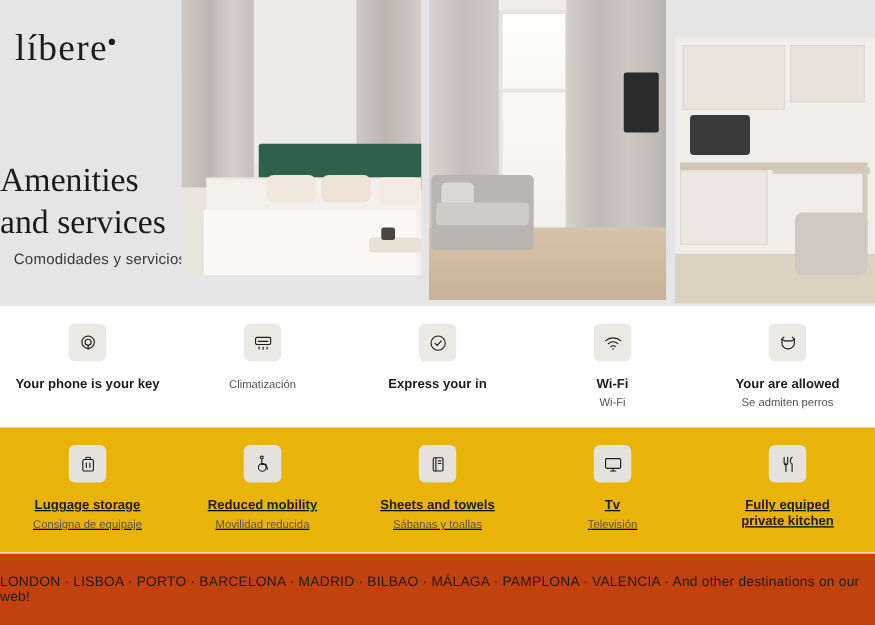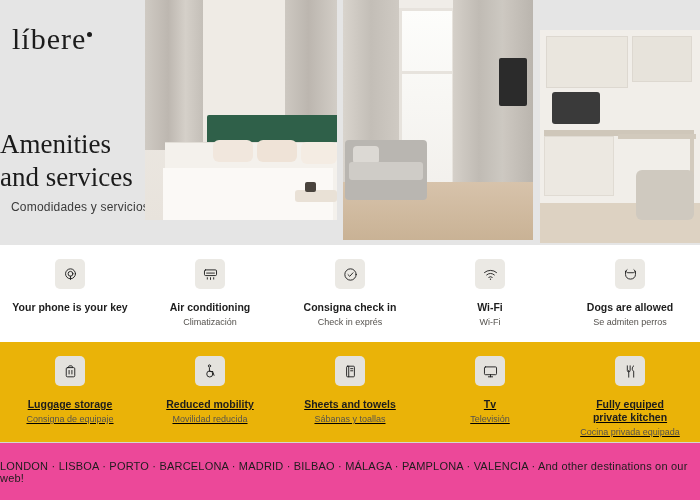--- a/index.html
+++ b/index.html
@@ -166,21 +166,21 @@
 
   
   .footer-sep {
     width: 700px;
     height: 1px;
     background: #d8d5cf;
   }
   .footer {
     width: 700px;
     height: 57px;
-    background: #ec4899;
+    background: #c2410c;
     display: flex;
     align-items: center;
     justify-content: center;
   }
   .footer-text {
     font-size: 11px;
     color: #1d1d1d;
     letter-spacing: .2px;
   }
 </style>
@@ -259,33 +259,31 @@
 
 
       <div class="cell">
         <div class="icon-box">
           <svg width="17" height="17" viewBox="0 0 24 24" fill="none" stroke="#1d1d1d" stroke-width="1.3" stroke-linecap="round">
             <rect x="3.5" y="5.5" width="17" height="8" rx="1.6"></rect>
               <path d="M6.5 10h11"></path>
               <path d="M7.5 16.5v2M12 16.5v2.5M16.5 16.5v2"></path>
           </svg>
         </div>
-        <div class="t1">Air conditioning</div>
         <div class="t2">Climatización</div>
       </div>
 
       <div class="cell">
         <div class="icon-box">
           <svg width="17" height="17" viewBox="0 0 24 24" fill="none" stroke="#1d1d1d" stroke-width="1.3" stroke-linecap="round" stroke-linejoin="round">
             <circle cx="12" cy="12" r="8"></circle>
               <path d="M8.5 12.2l2.4 2.4 4.6-5"></path>
           </svg>
         </div>
-        <div class="t1">Consigna check in</div>
-        <div class="t2">Check in exprés</div>
+        <div class="t1">Express your in</div>
       </div>
 
       <div class="cell">
         <div class="icon-box">
           <svg width="17" height="17" viewBox="0 0 24 24" fill="none" stroke="#1d1d1d" stroke-width="1.3" stroke-linecap="round">
             <path d="M3.5 9.2a13 13 0 0 1 17 0"></path>
               <path d="M6.6 12.6a8.4 8.4 0 0 1 10.8 0"></path>
               <path d="M9.6 15.9a4 4 0 0 1 4.8 0"></path>
               <circle cx="12" cy="18.6" r=".9" fill="#1d1d1d" stroke="none"></circle>
           </svg>
@@ -294,21 +292,21 @@
         <div class="t2">Wi-Fi</div>
       </div>
 
       <div class="cell">
         <div class="icon-box">
           <svg width="17" height="17" viewBox="0 0 24 24" fill="none" stroke="#1d1d1d" stroke-width="1.3" stroke-linecap="round" stroke-linejoin="round">
             <path d="M5 7.5V12c0 3.6 2.8 6.5 7 6.5s7-2.9 7-6.5V7.5l-3 2h-8z"></path>
               <path d="M5 7.5l2.2-2.2M19 7.5l-2.2-2.2"></path>
           </svg>
         </div>
-        <div class="t1">Dogs are allowed</div>
+        <div class="t1">Your are allowed</div>
         <div class="t2">Se admiten perros</div>
       </div>
 
     </div>
   </div>
 
   <div class="band shaded">
     <div class="row row2">
 
       <div class="cell">
@@ -363,21 +361,20 @@
       <div class="cell">
         <div class="icon-box">
           <svg width="17" height="17" viewBox="0 0 24 24" fill="none" stroke="#1d1d1d" stroke-width="1.3" stroke-linecap="round">
             <path d="M7.5 4v6.5a2 2 0 0 0 4 0V4"></path>
               <path d="M9.5 10.5V20"></path>
               <path d="M16.5 4c-1.5 1-2 2.6-2 4.5 0 1.6.6 2.6 2 3V20"></path>
           </svg>
         </div>
         <div class="t1">Fully equiped
 private kitchen</div>
-        <div class="t2">Cocina privada equipada</div>
       </div>
 
     </div>
   </div>
 
   <div class="footer-sep"></div>
 
   <div class="footer">
     <div class="footer-text">LONDON · LISBOA · PORTO · BARCELONA · MADRID · BILBAO · MÁLAGA · PAMPLONA · VALENCIA · And other destinations on our web!</div>
   </div>

